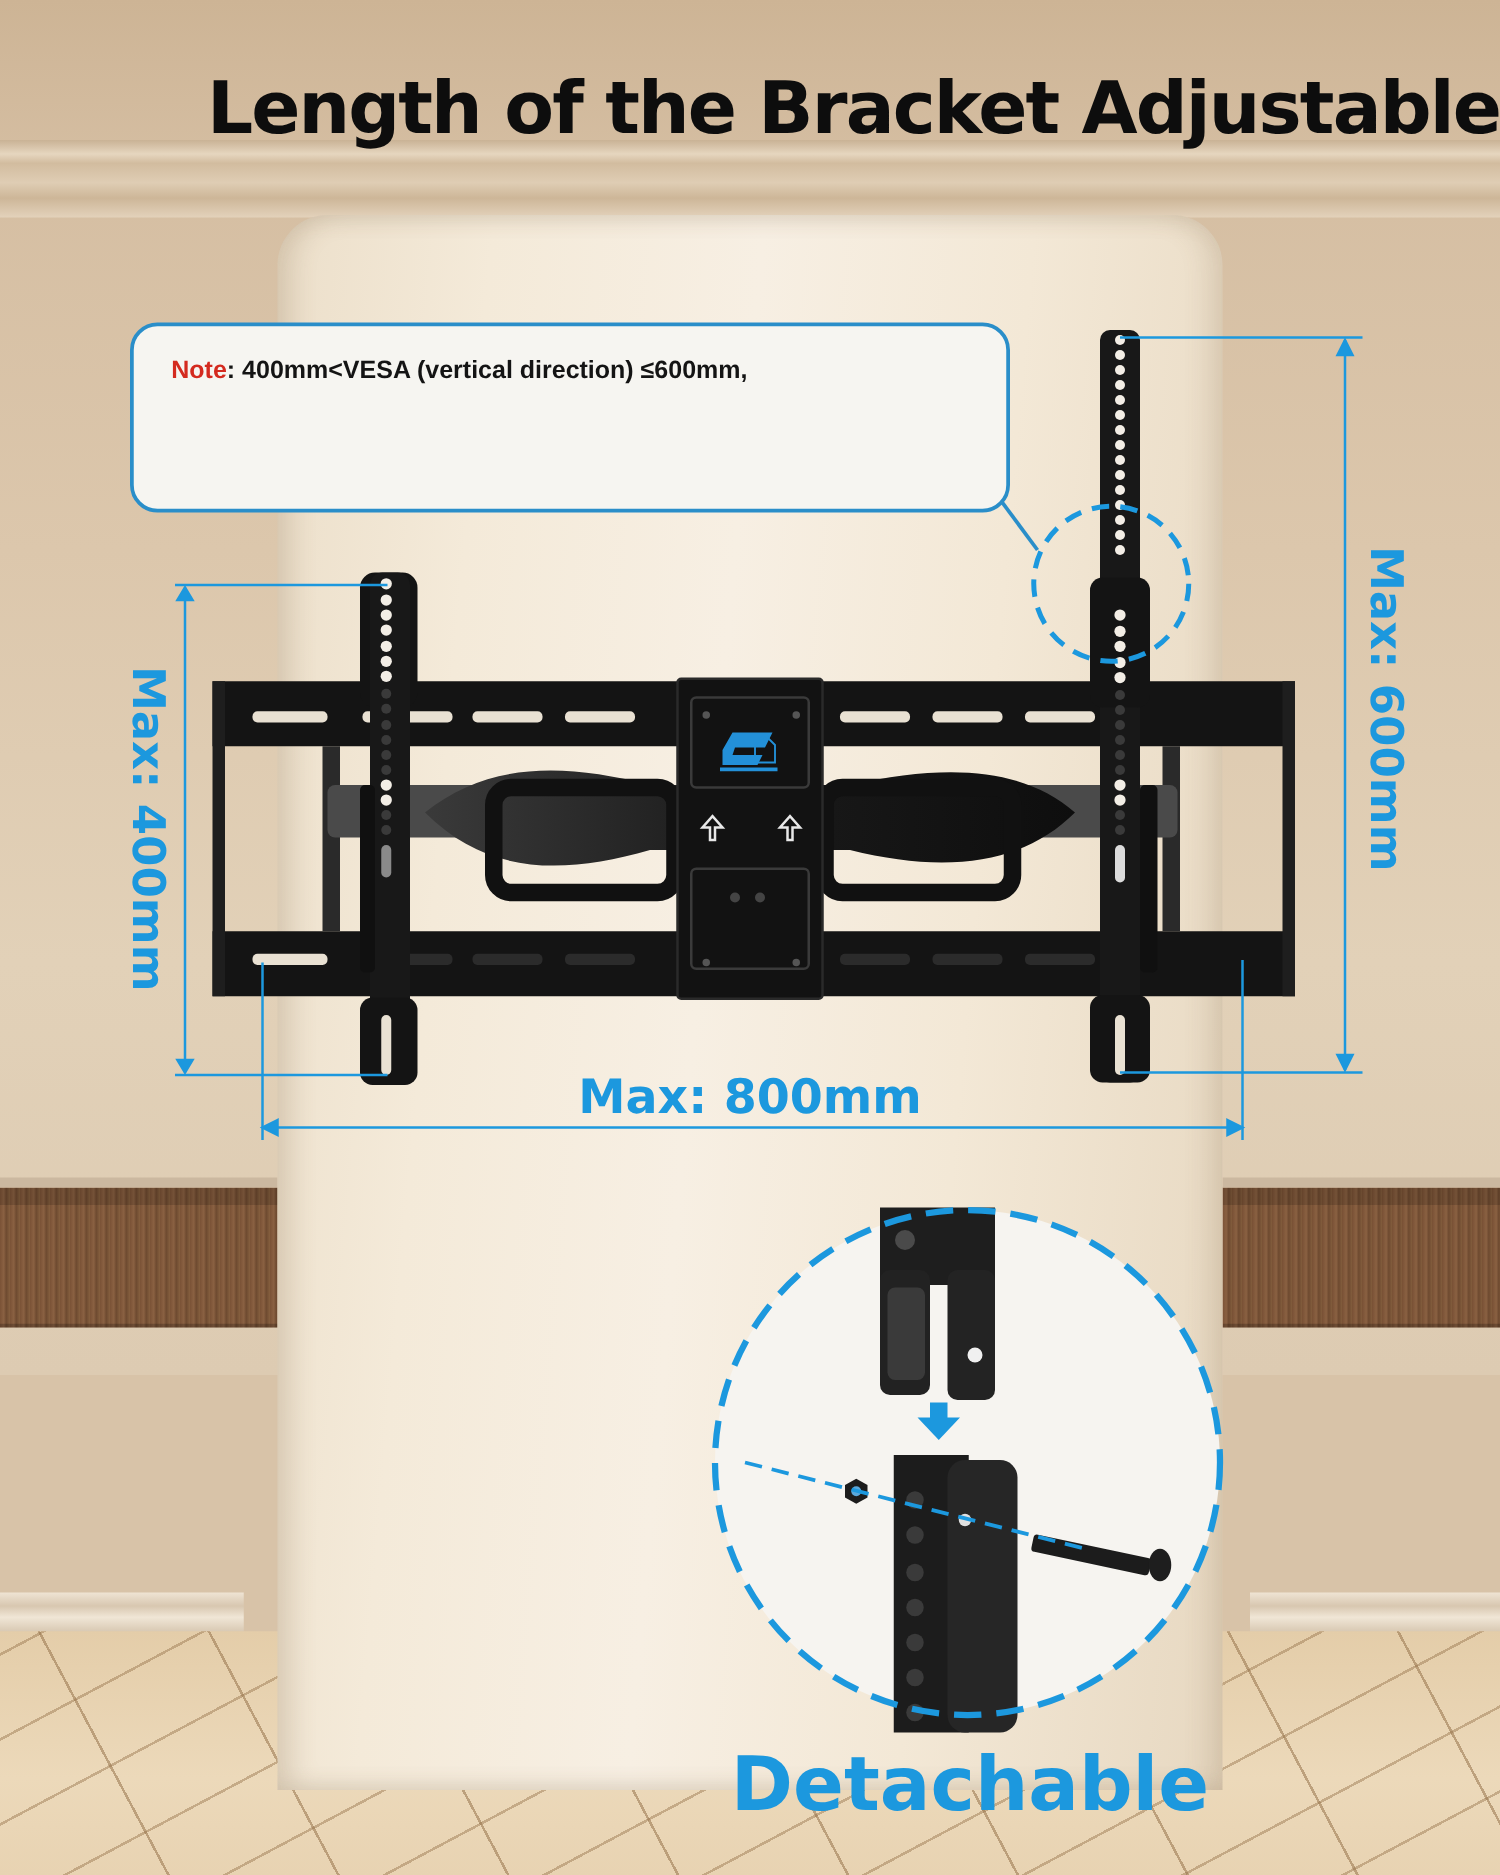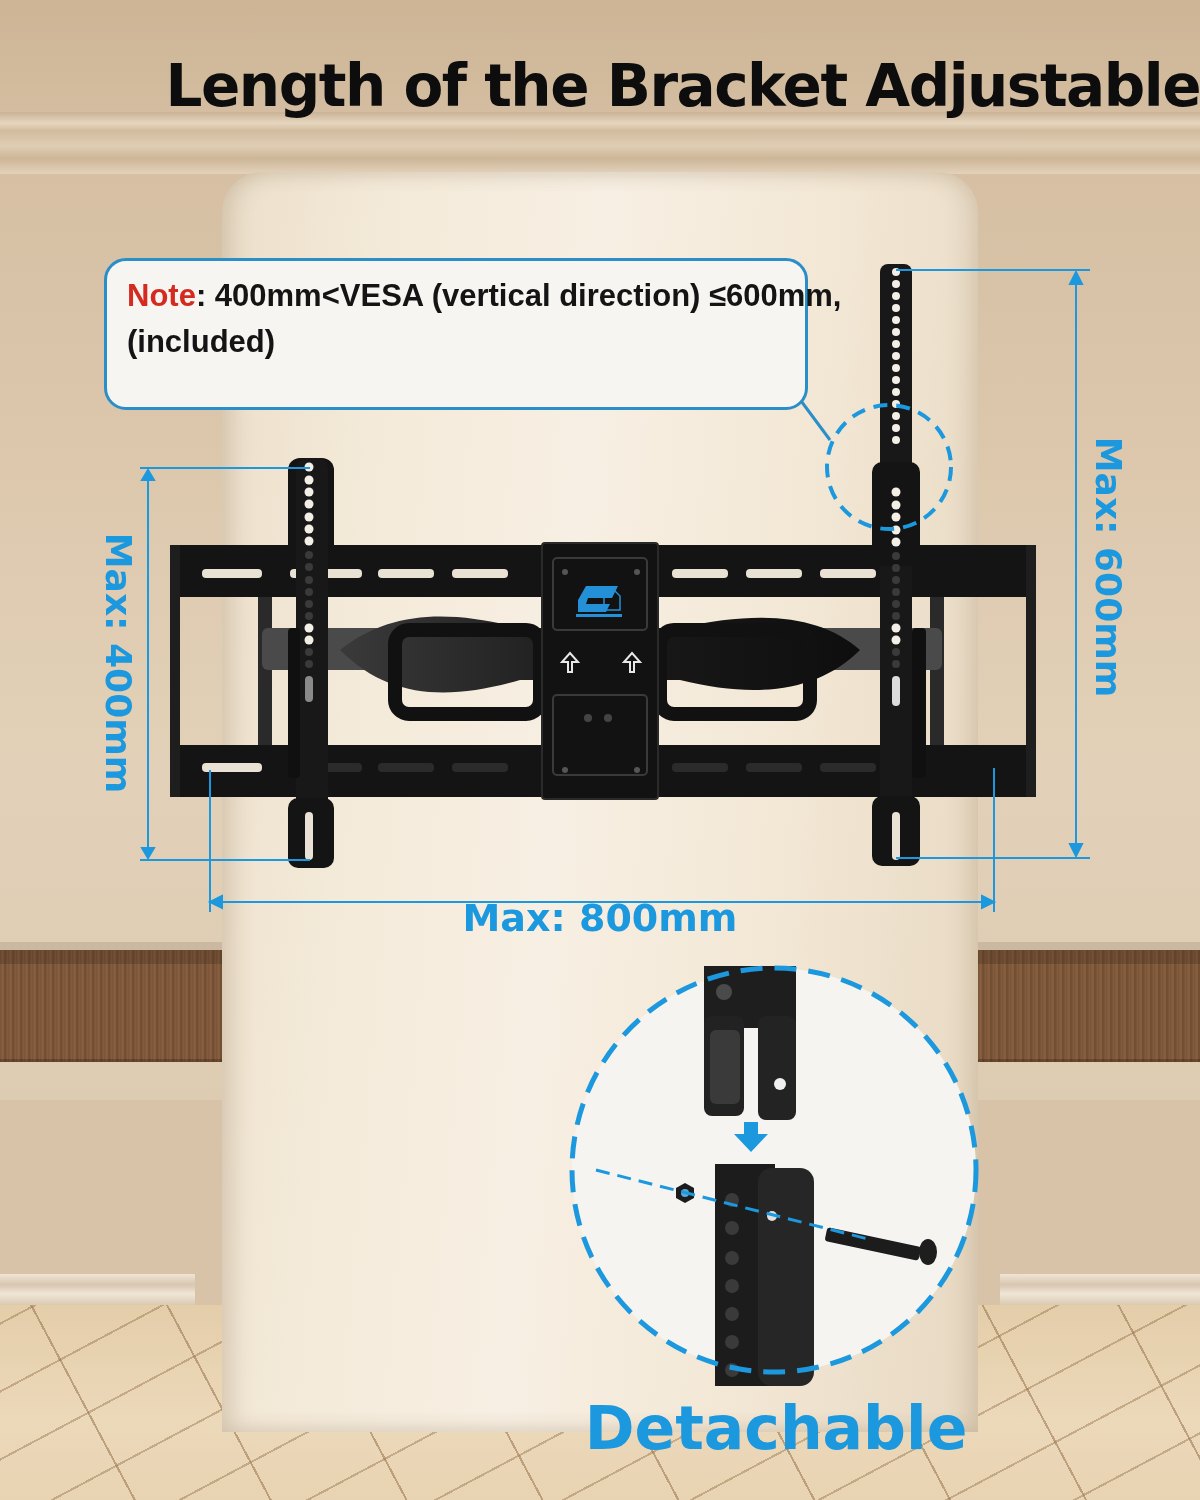--- a/index.html
+++ b/index.html
@@ -30,32 +30,32 @@
   .pillar { position: absolute; left: 222px; top: 172px; width: 756px; height: 1260px;
     border-radius: 40px 40px 0 0;
     background: linear-gradient(95deg, #ecdfca 0%, #f4ead9 20%, #f7efe3 45%, #f3e8d6 70%, #e7d8c1 100%);
     box-shadow: inset 12px 0 20px rgba(120,95,60,0.18), inset -12px 0 20px rgba(120,95,60,0.15); }
 
   .title { position: absolute; left: 0; top: 52px; width: 1200px; text-align: right;
     font-family: "DejaVu Sans", sans-serif; font-weight: bold; font-size: 58px; letter-spacing: -1.5px;
     color: #0d0d0d; }
 
   .note { position: absolute; left: 104px; top: 258px; width: 704px; height: 152px;
-    background: #f6f5f1; border: 3px solid #2a8ec9; border-radius: 22px; padding: 12px 20px;
-    font-family: "Liberation Sans", sans-serif; font-weight: bold; font-size: 31px; line-height: 46px; color: #141414; }
+    background: #f6f5f1; border: 3px solid #2a8ec9; border-radius: 22px; padding: 12px 30px;
+    font-family: "Liberation Sans", sans-serif; font-weight: bold; font-size: 20px; line-height: 46px; color: #141414; }
   .note .nline { display: block; white-space: nowrap; }
   .note-key { color: #d42a1f; }
 
   .bracket { position: absolute; left: 0; top: 0; width: 1200px; height: 1500px; }
 
   .dim-label { position: absolute; font-family: "DejaVu Sans", sans-serif; font-weight: bold;
     color: #1c98de; white-space: nowrap; }
   .dim-400 { left: 118px; top: 663px; font-size: 36px; transform: translate(-50%,-50%) rotate(90deg); }
   .dim-600 { left: 1108px; top: 567px; font-size: 36px; transform: translate(-50%,-50%) rotate(90deg); }
-  .dim-800 { left: 600px; top: 877px; font-size: 38px; transform: translate(-50%,-50%); margin-top: 41px; }
+  .dim-800 { left: 600px; top: 877px; font-size: 38px; transform: translate(-50%,-50%); }
 
   .detail-label { position: absolute; left: 776px; top: 1428px; transform: translate(-50%,-50%);
     font-family: "DejaVu Sans", sans-serif; font-weight: bold; font-size: 60px; color: #1c98de; white-space: nowrap; }
 
   .lines { position: absolute; left: 0; top: 0; width: 1200px; height: 1500px; pointer-events: none; }
 </style>
 </head>
 <body>
 
 <div class="scene">
@@ -281,20 +281,19 @@
 
   <circle cx="889" cy="467" r="62" fill="none" stroke="#1c98de" stroke-width="4" stroke-dasharray="14 9"></circle>
 
   <path d="M790,386 L830,440" stroke="#2a8ec9" stroke-width="3" fill="none"></path>
 
   <circle cx="774" cy="1170" r="202" fill="none" stroke="#1c98de" stroke-width="5" stroke-dasharray="22 12"></circle>
 </svg>
 
 <div class="note">
   <span class="nline"><span class="note-key">Note</span><span>: 400mm&lt;VESA (vertical direction) ≤600mm,</span></span>
-  <span class="nline">(included)</span>
 </div>
 
 <div class="dim-label dim-400">Max: 400mm</div>
 <div class="dim-label dim-600">Max: 600mm</div>
 <div class="dim-label dim-800">Max: 800mm</div>
 
 <div class="detail-label">Detachable</div>
 
 </body></html>

